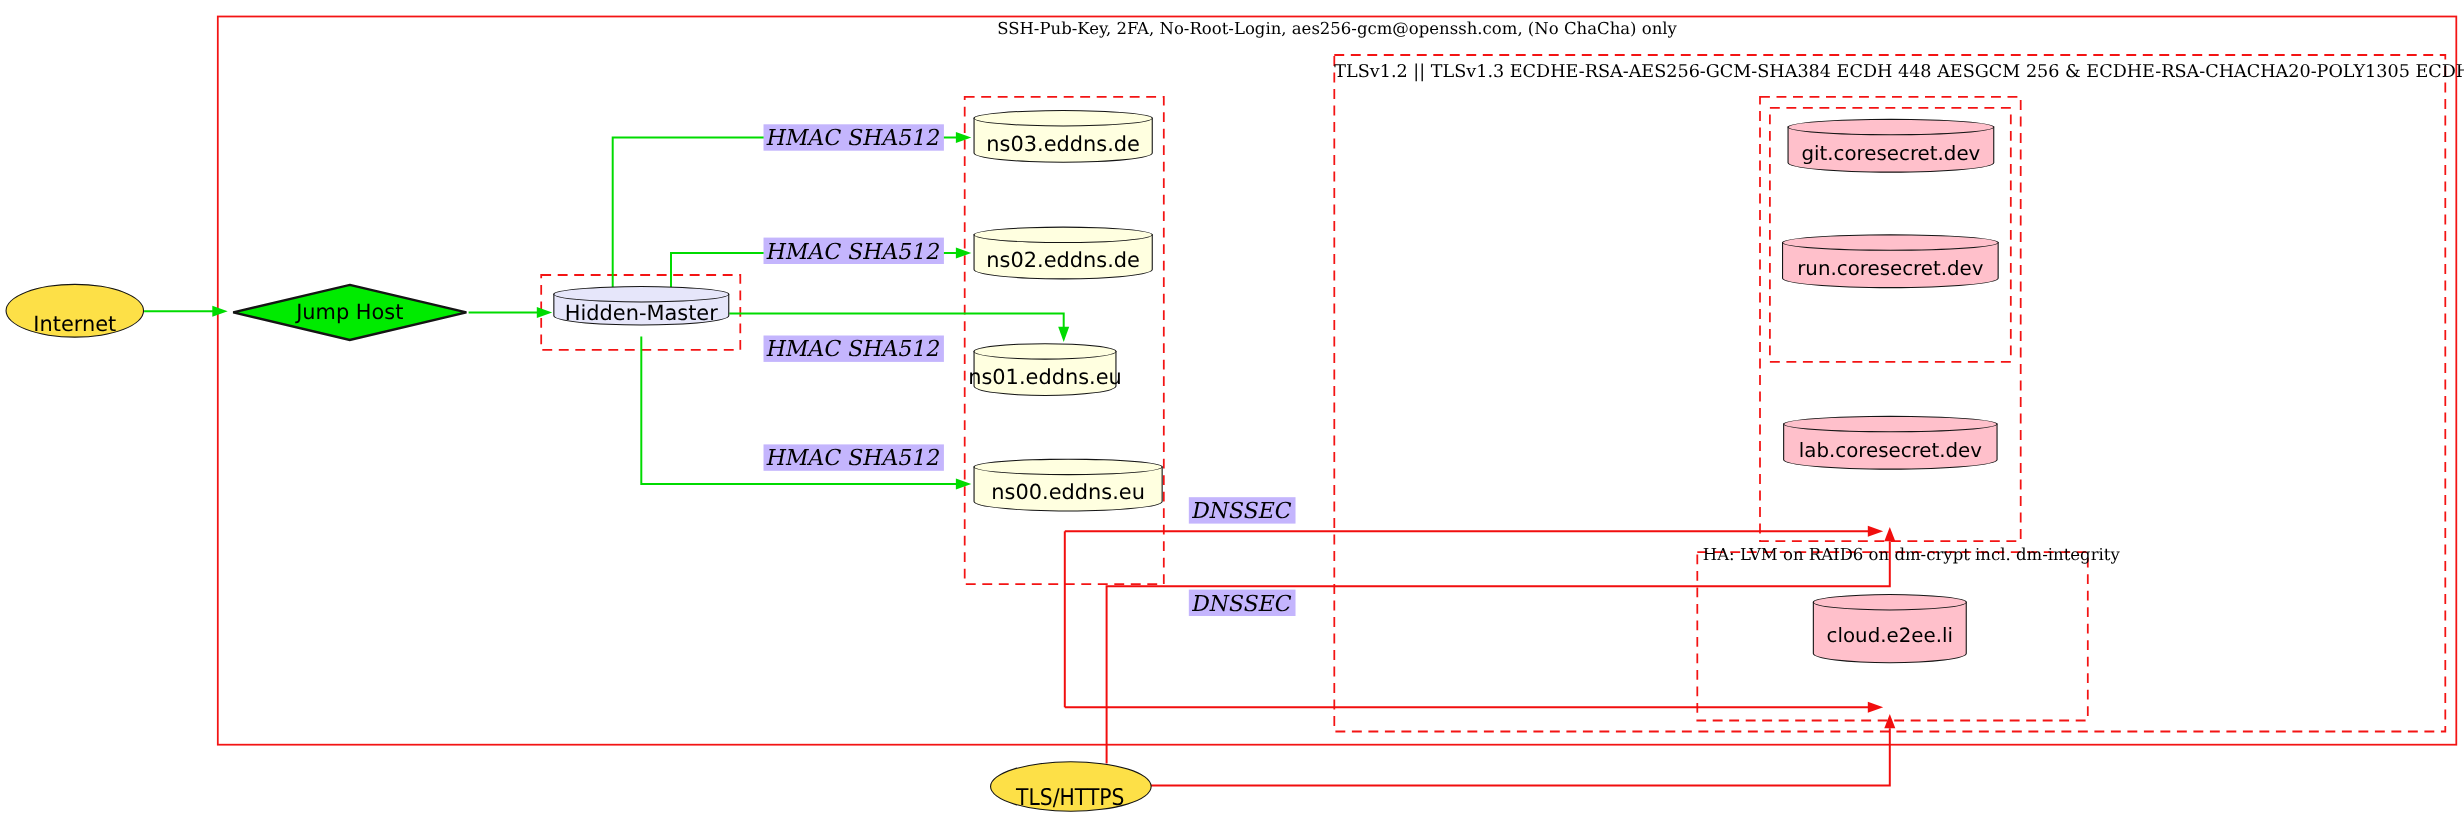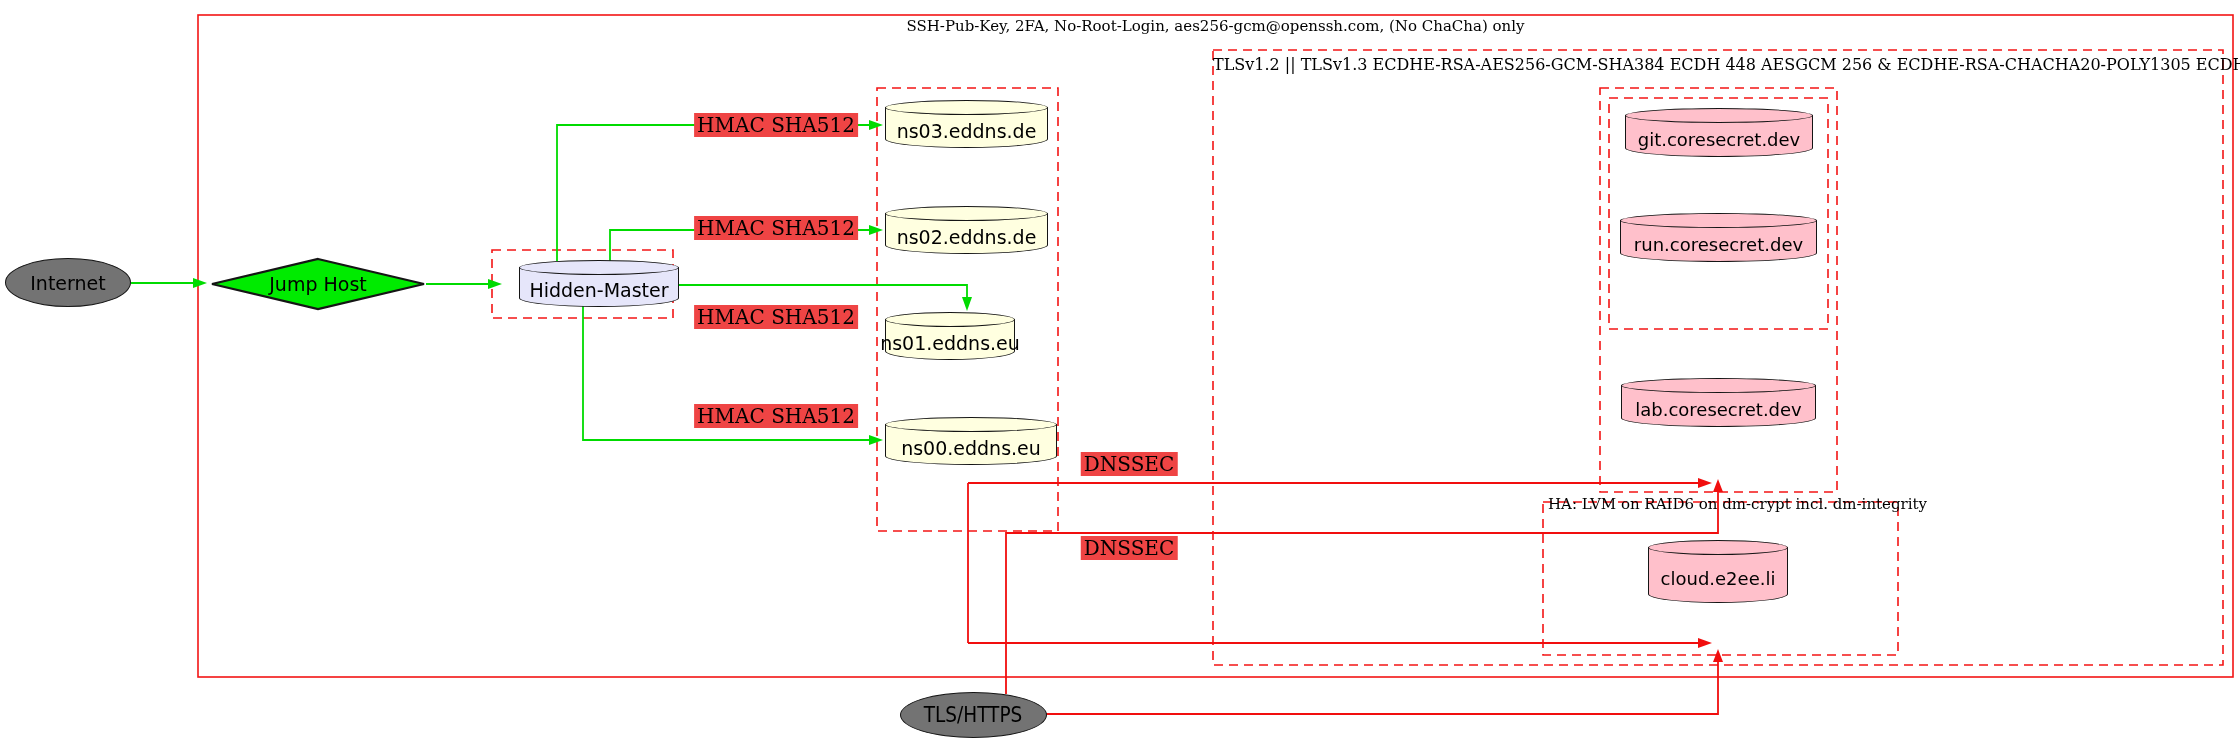--- a/index.html
+++ b/index.html
@@ -22,41 +22,41 @@
     box-sizing:border-box;
   }
   .cyl .node-label {
     position:absolute; left:0; right:0; top:13px; bottom:0;
     display:flex; align-items:center; justify-content:center;
     font-size:19px; color:#000; white-space:nowrap;
   }
   .cyl .node-label.sm { font-size:18px; }
 
   .ellipse {
-    position:absolute; background:#737373; border:1.8px solid #151515;
-    border-radius:50%; display:flex; align-items:center; justify-content:center;
+    position:absolute; background:#fde047; border:1.8px solid #151515;
+    border-radius:50%; display:flex; align-items:flex-end; justify-content:center;
     font-size:19px; color:#000; white-space:nowrap; box-sizing:border-box;
   }
   .ellipse .condensed { transform:scaleX(0.88); font-size:21px; }
 
   .diamond { position:absolute; }
   .diamond .node-label {
     position:absolute; inset:0; display:flex; align-items:center; justify-content:center;
     font-size:19px; color:#000; white-space:nowrap;
   }
 
   
   .cluster-title {
     position:absolute; font-family:"DejaVu Serif", serif; color:#000;
     white-space:nowrap;
   }
   .edge-label {
     position:absolute; transform:translate(-50%,-50%);
     font-family:"DejaVu Serif", serif; font-size:20px; color:#000;
-    background:#ef4444; padding:0 3px; white-space:nowrap;
+    background:#c4b5fd; padding:0 3px; white-space:nowrap;font-style:italic;
   }
 </style>
 </head>
 <body>
 
 <div id="stage">
 
   <svg id="edges-layer" width="2240" height="744" viewBox="0 0 2240 744">
 
     <g stroke="#F31414" fill="none" stroke-width="1.6">
@@ -112,21 +112,21 @@
     <span>Internet</span>
   </div>
 
   <div class="diamond" style="left:210px; top:257px; width:216px; height:54px;">
     <svg width="216" height="54" viewBox="0 0 216 54">
       <polygon points="108,2 214,27 108,52 2,27" fill="#00EB00" stroke="#151515" stroke-width="2.2"></polygon>
     </svg>
     <span class="node-label">Jump Host</span>
   </div>
 
-  <div class="cyl" style="left:503px; top:260px; width:160px; height:47px;margin-left:16px; --fill:#E6E6FA;">
+  <div class="cyl" style="left:503px; top:260px; width:160px; height:36px; --fill:#E6E6FA;">
     <div class="cyl-body"></div>
     <div class="cyl-top"></div>
     <span class="node-label">Hidden-Master</span>
   </div>
 
   <div class="cyl" style="left:885px; top:100px; width:163px; height:48px; --fill:#FFFFE0;">
     <div class="cyl-body"></div>
     <div class="cyl-top"></div>
     <span class="node-label">ns03.eddns.de</span>
   </div>

